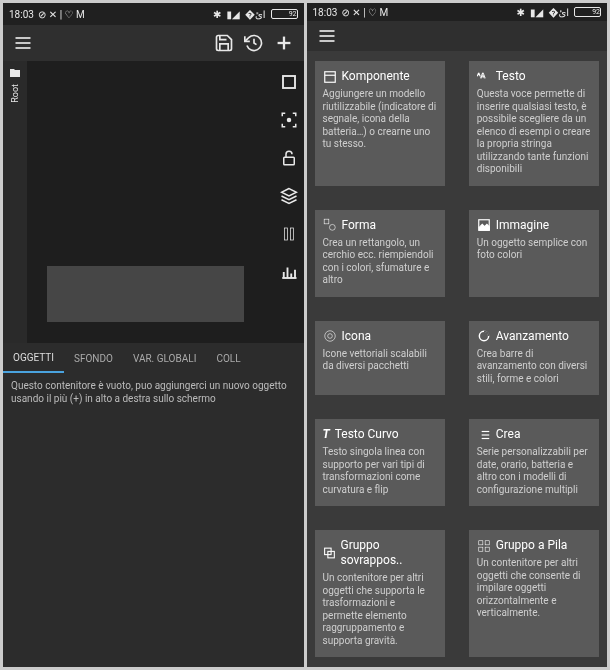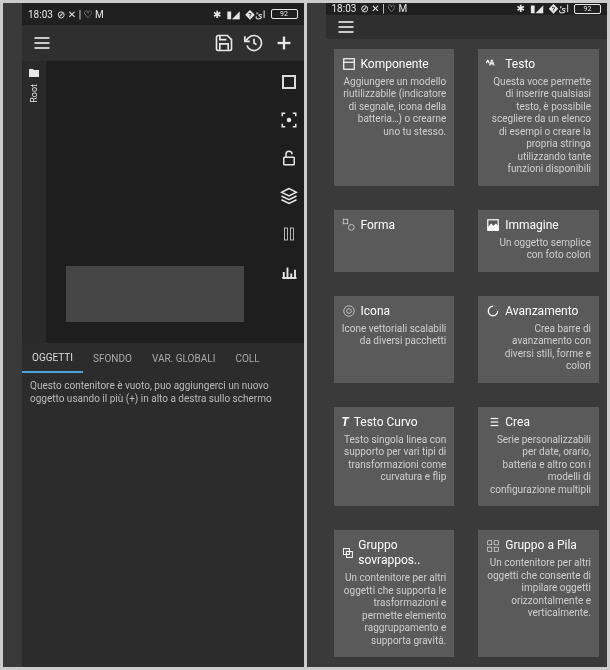--- a/index.html
+++ b/index.html
@@ -1,23 +1,23 @@
 <!DOCTYPE html>
 <html><head>
 <meta charset="utf-8">
 <style>
   * { box-sizing: border-box; margin: 0; padding: 0; }
   body { background: #ffffff; font-family: -apple-system, Roboto, Arial, sans-serif; }
   .wrap { display: flex; gap: 3px; padding: 3px; width: 610px; height: 670px; background: #cccccc; }
-  .phone { flex: 1; background: #3a3a3a; display: flex; flex-direction: column; overflow: hidden; position: relative; padding-left: 19px; }
+  .phone { flex: 1; background: #3a3a3a; display: flex; flex-direction: column; overflow: hidden; position: relative; }
 
   
   .statusbar { height: 22px; background: #202020; color: #e8e8e8; display: flex; align-items: center; padding: 0 6px; font-size: 10px; justify-content: space-between; }
   .statusbar .right { display: flex; align-items: center; gap: 5px; }
-  .battery { border: 1px solid #e8e8e8; border-radius: 2px; width: 27px; height: 10px; font-size: 7px; display:flex; align-items:center; justify-content:center; }
+  .battery { border: 1px solid #e8e8e8; border-radius: 2px; width: 27px; height: 10px; font-size: 7px; display:flex; align-items:center; justify-content:flex-end; }
 
   
   .appbar { height: 36px; background: #2f2f2f; display: flex; align-items: center; padding: 0 8px; gap: 6px; }
   .appbar .spacer { flex: 1; }
   .appbar .ico { width: 24px; height: 24px; display:flex; align-items:center; justify-content:center; color:#e8e8e8; }
   .appbar svg { stroke: #e8e8e8; fill: none; }
 
   
   .editor { flex: 1; display: flex; background: #1e1e1e; position: relative; }
   .leftrail { width: 24px; background: #2a2a2a; display:flex; flex-direction:column; align-items:center; padding-top:6px; color:#e8e8e8; font-size:9px; }
@@ -33,21 +33,21 @@
   .tabs { height: 30px; background: #2c2c2c; display:flex; align-items:center; font-size:10px; color:#aaa; overflow:hidden; }
   .tab { padding: 0 10px; height:100%; display:flex; align-items:center; white-space:nowrap; }
   .tab.active { color:#ddd; border-bottom:2px solid #4aa3df; }
   .hint { background:#2c2c2c; color:#bbb; font-size:10px; padding:6px 8px; line-height:1.3; flex:1; }
 
   
   .grid { flex:1; padding:10px 8px; display:grid; grid-template-columns:1fr 1fr; gap:24px; align-content:start; }
   .card { background:#5a5a5a; color:#dcdcdc; padding:8px 8px 10px; font-size:10px; line-height:1.25; }
   .card .title { font-size:12px; color:#fff; margin-bottom:4px; display:flex; align-items:center; gap:5px; }
   .card .title svg { stroke:#fff; fill:none; }
-  .card .desc { color:#cfcfcf;text-align:right; }
+  .card .desc { color:#cfcfcf; }
 
 </style>
 </head>
 <body>
 
 <div class="wrap">
 
   <div class="phone">
     <div class="statusbar">
       <span>18:03</span>
@@ -202,20 +202,21 @@
         <div class="desc">Questa voce permette di inserire qualsiasi testo, è possibile scegliere da un elenco di esempi o creare la propria stringa utilizzando tante funzioni disponibili</div>
       </div>
       <div class="card">
         <div class="title">
             <svg width="14" height="14" viewBox="0 0 24 24" fill="#fff">
               <rect x="2" y="2" width="8" height="8"></rect>
               <circle cx="16" cy="16" r="5"></circle>
             </svg>
             <span>Forma</span>
           </div>
+        <div class="desc">Crea un rettangolo, un cerchio ecc. riempiendoli con i colori, sfumature e altro</div>
       </div>
       <div class="card">
         <div class="title">
             <svg width="14" height="14" viewBox="0 0 24 24" stroke-width="2">
               <rect x="3" y="3" width="18" height="18"></rect>
               <polyline fill="#fff" points="3 17 9 11 13 15 17 11 21 15 21 21 3 21"></polyline>
             </svg>
             <span>Immagine</span>
           </div>
         <div class="desc">Un oggetto semplice con foto colori</div>

